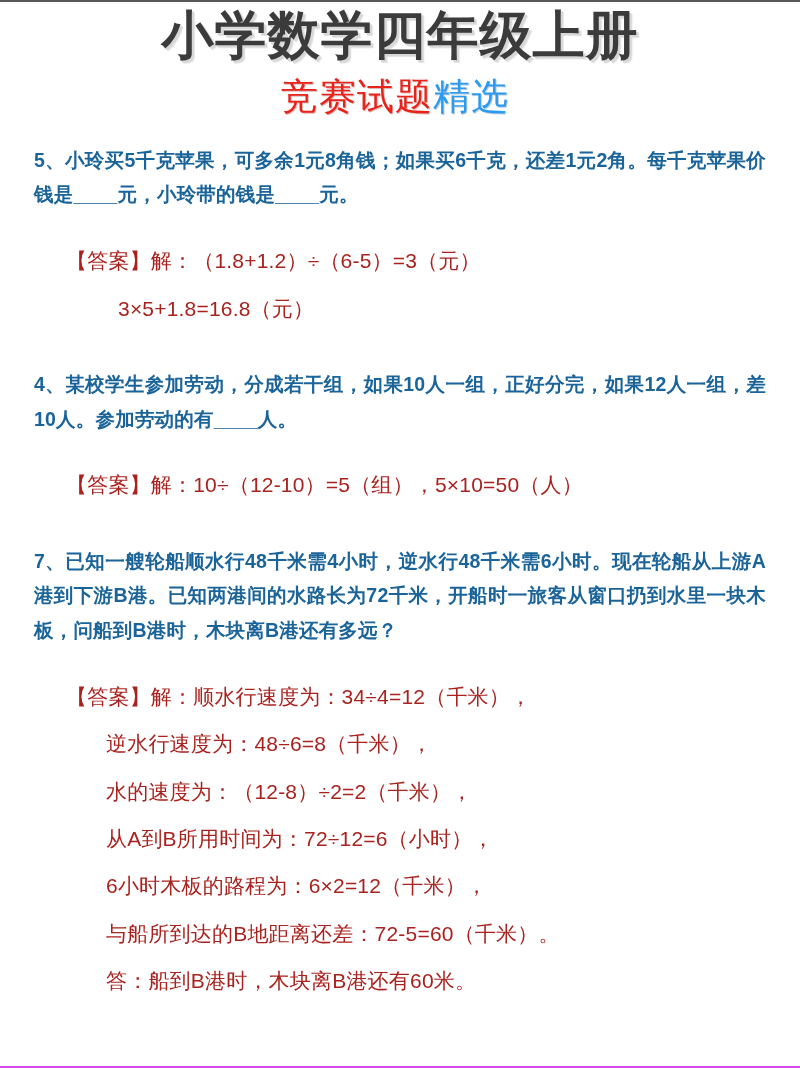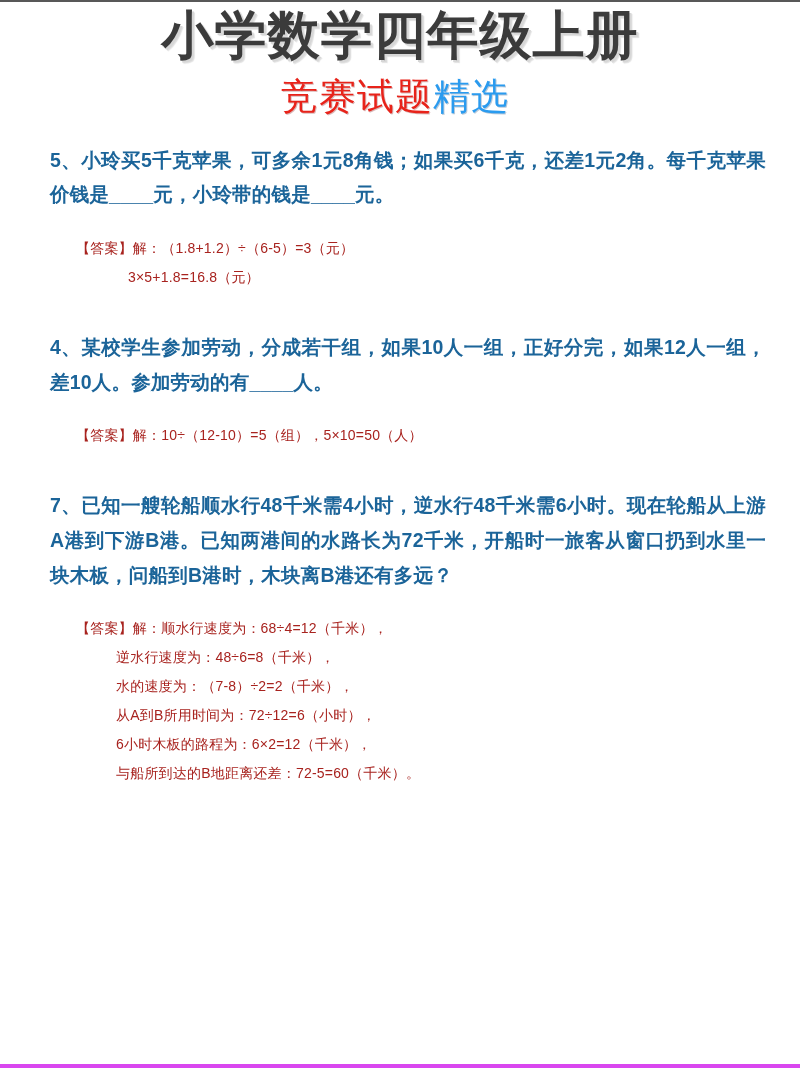--- a/index.html
+++ b/index.html
@@ -13,21 +13,21 @@
     font-family: "Liberation Sans", "DejaVu Sans", sans-serif;
     overflow: hidden;
     position: relative;
   }
   .page {
     position: relative;
     width: 800px;
     height: 1068px;
     background: #ffffff;
     border-top: 2px solid #585858;
-    border-bottom: 4px solid #d946ef;
+    border-bottom: 2px solid #d946ef;
     box-sizing: border-box;
     overflow: hidden;
   }
 
   
   .header {
     padding-top: 4px;
     text-align: center;
   }
   .main-title {
@@ -52,39 +52,39 @@
     color: #e8231a;
     text-shadow: 1px 1px 0 rgba(120,0,0,0.28);
   }
   .sub-blue {
     color: #2a9bef;
     text-shadow: 1px 1px 0 rgba(0,60,120,0.28);
   }
 
   
   .content {
-    padding: 24px 34px 0 50px;
+    padding: 24px 34px 0 34px;
   }
   .qblock {
     margin-bottom: 10px;
   }
   .question {
     color: #1b6499;
     font-size: 19.5px;
     font-weight: bold;
     line-height: 1.78;
     text-align: justify;
     letter-spacing: 0.2px;
     margin: 0 0 6px 0;
   }
   .answer-line {
     color: #a8231f;
-    font-size: 14px;
+    font-size: 21px;
     line-height: 1.78;
-    margin: 4px;
+    margin: 10px;
     letter-spacing: 0.2px;
   }
   .answer-indent-1 { padding-left: 22px; }
   .answer-indent-2 { padding-left: 74px; }
   .answer-indent-3 { padding-left: 62px; }
 
   .gap-sm { height: 14px; }
   .gap-lg { height: 30px; }
 </style>
 </head>
@@ -114,22 +114,23 @@
       <p class="question">4、某校学生参加劳动，分成若干组，如果10人一组，正好分完，如果12人一组，差10人。参加劳动的有____人。</p>
       <div class="gap-sm"></div>
       <p class="answer-line answer-indent-1"><span class="tag">【答案】</span><span>解：10÷（12-10）=5（组），5×10=50（人）</span></p>
     </div>
 
     <div class="gap-lg"></div>
 
     <div class="qblock">
       <p class="question">7、已知一艘轮船顺水行48千米需4小时，逆水行48千米需6小时。现在轮船从上游A港到下游B港。已知两港间的水路长为72千米，开船时一旅客从窗口扔到水里一块木板，问船到B港时，木块离B港还有多远？</p>
       <div class="gap-sm"></div>
-      <p class="answer-line answer-indent-1"><span class="tag">【答案】</span><span>解：顺水行速度为：68÷4=12（千米），</span></p>
+      <p class="answer-line answer-indent-1"><span class="tag">【答案】</span><span>解：顺水行速度为：34÷4=12（千米），</span></p>
       <p class="answer-line answer-indent-3">逆水行速度为：48÷6=8（千米），</p>
-      <p class="answer-line answer-indent-3">水的速度为：（7-8）÷2=2（千米），</p>
+      <p class="answer-line answer-indent-3">水的速度为：（12-8）÷2=2（千米），</p>
       <p class="answer-line answer-indent-3">从A到B所用时间为：72÷12=6（小时），</p>
       <p class="answer-line answer-indent-3">6小时木板的路程为：6×2=12（千米），</p>
       <p class="answer-line answer-indent-3">与船所到达的B地距离还差：72-5=60（千米）。</p>
+      <p class="answer-line answer-indent-3">答：船到B港时，木块离B港还有60米。</p>
     </div>
 
   </div>
 </div>
 
 </body></html>

